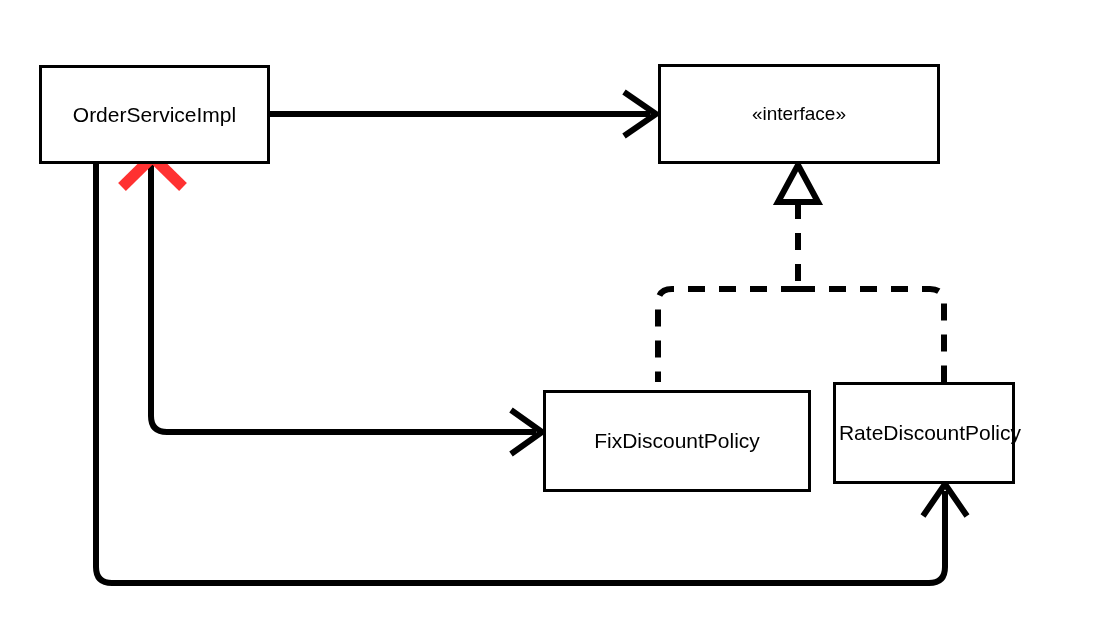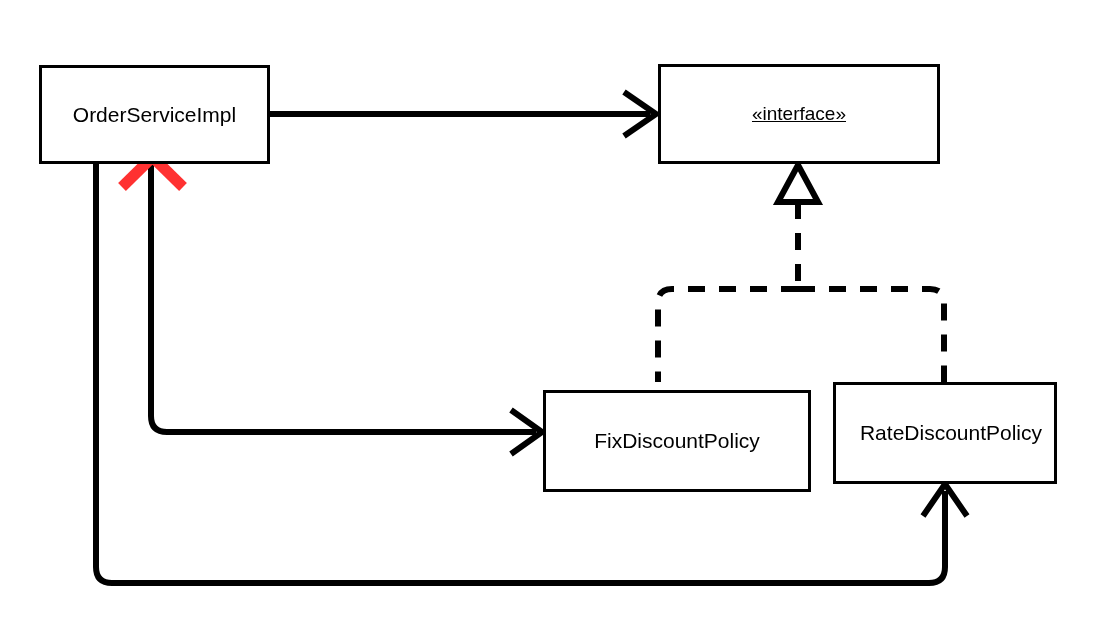--- a/index.html
+++ b/index.html
@@ -59,32 +59,31 @@
     left: 39px;
     top: 41px;
     width: 231px;
     height: 99px;
   }
   #box-discount-policy {
     left: 658px;
     top: 40px;
     width: 282px;
     height: 100px;
-    text-decoration: underline;
   }
   #box-fix-discount-policy {
     left: 543px;
     top: 366px;
     width: 268px;
     height: 102px;
   }
   #box-rate-discount-policy {
     left: 833px;
     top: 358px;
-    width: 224px;
+    width: 182px;
     height: 102px;
     padding-left: 12px;
   }
   .strike-mark {
     position: absolute;
     z-index: 9;
     pointer-events: none;
   }
 </style>
 </head>

